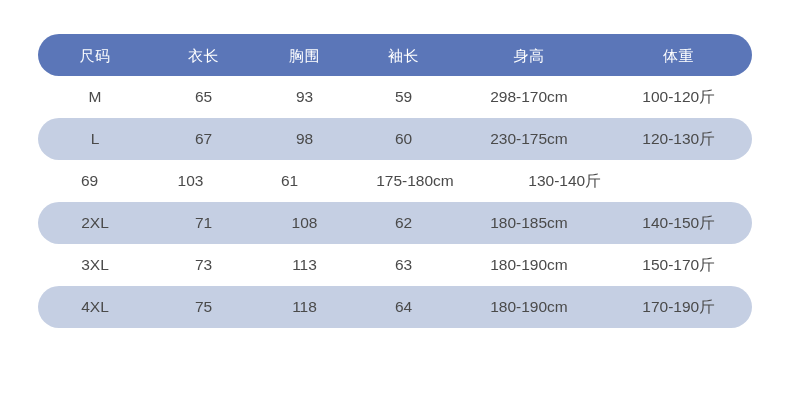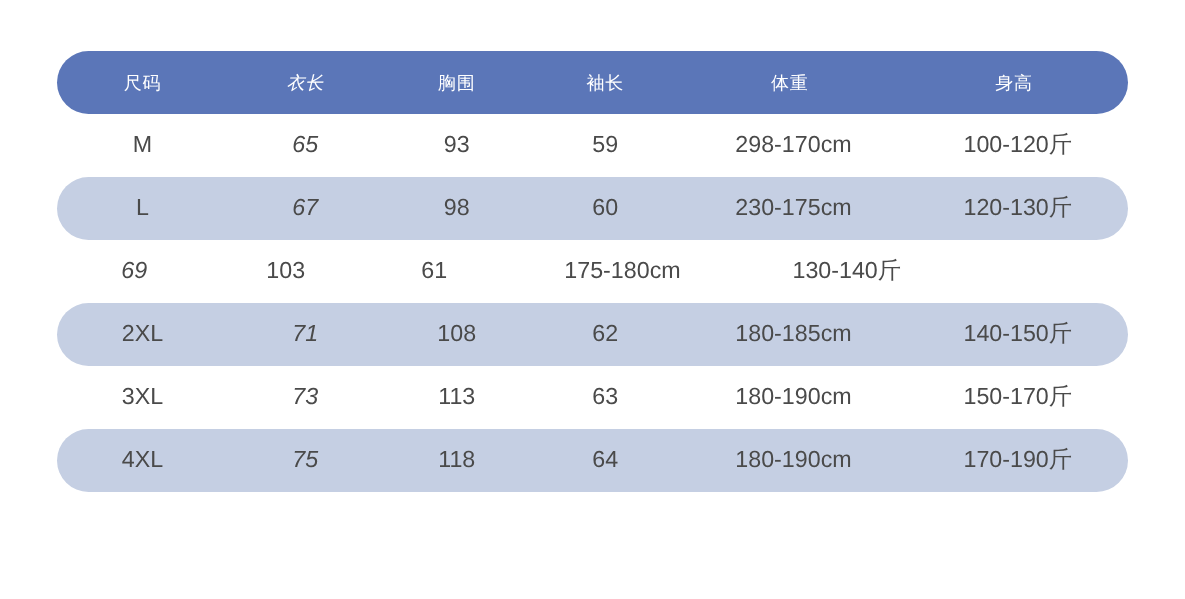--- a/index.html
+++ b/index.html
@@ -45,44 +45,44 @@
   .cell {
     text-align: center;
     color: #4a4a4a;
     font-size: 15.5px;
     line-height: 1;
     white-space: nowrap;
   }
 
   .row.header .cell {
     color: #ffffff;
-    font-size: 12px;
+    font-size: 15px;
     letter-spacing: 0.5px;
   }
 
   
   .c0 { width: 114px; }
-  .c1 { width: 103px; font-style: italic; }
+  .c1 { width: 103px; }
   .c2 { width: 99px; }
   .c3 { width: 99px; text-align: center; }
   .c4 { width: 152px; }
   .c5 { width: 147px; }
 </style>
 </head>
 <body>
 
 <div id="size-chart">
 
   <div class="row header">
     <div class="cell c0">尺码</div>
     <div class="cell c1">衣长</div>
     <div class="cell c2">胸围</div>
     <div class="cell c3">袖长</div>
+    <div class="cell c4">身高</div>
     <div class="cell c5">体重</div>
-    <div class="cell c4">身高</div>
   </div>
 
   <div class="row odd">
     <div class="cell c0">M</div>
     <div class="cell c1">65</div>
     <div class="cell c2">93</div>
     <div class="cell c3">59</div>
     <div class="cell c4">298-170cm</div>
     <div class="cell c5">100-120斤</div>
   </div>

